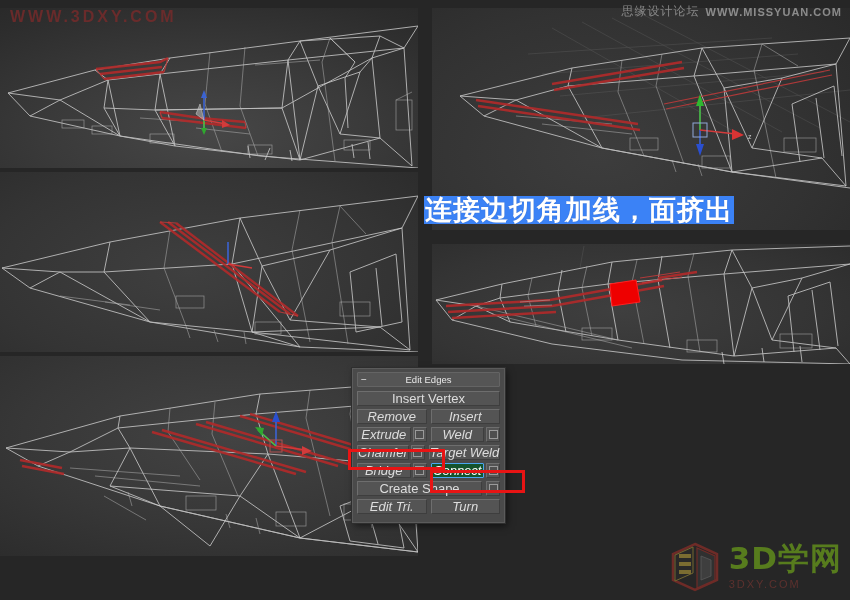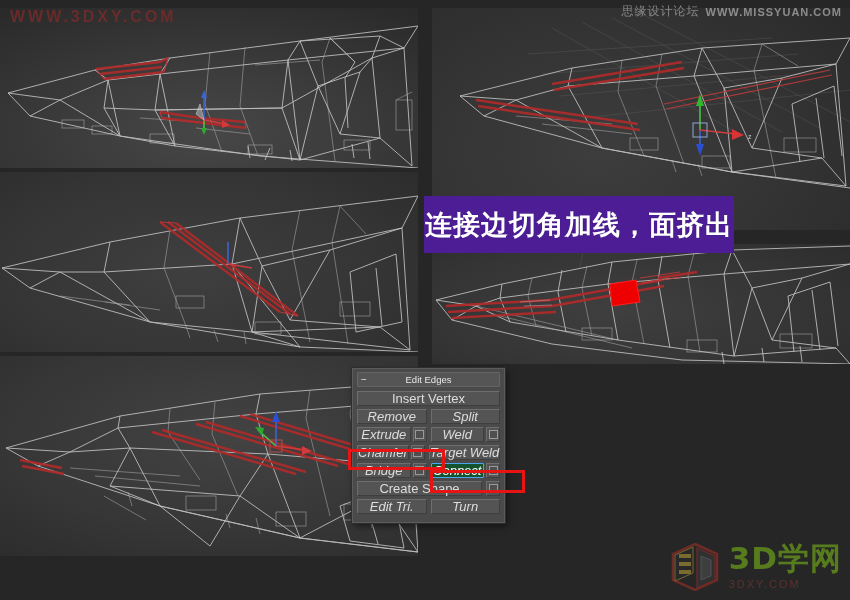--- a/index.html
+++ b/index.html
@@ -34,22 +34,22 @@
   .wireRedThin{stroke:#c43a3a;stroke-width:1.2;fill:none;opacity:.85;}
   .faceRed{fill:#ee0000;stroke:#ff2020;stroke-width:1;}
   .gridline{stroke:#6a6a6a;stroke-width:.6;fill:none;opacity:.5;}
 
   
   .gz-x{stroke:#d23b3b;stroke-width:1.6;}
   .gz-y{stroke:#49c24a;stroke-width:1.6;}
   .gz-z{stroke:#3b63d2;stroke-width:1.6;}
 
   
-  #banner{position:absolute;left:424px;top:196px;width:310px;height:57px;
-    background:#4c1d95;display:flex;align-items:center;justify-content:center;
+  #banner{position:absolute;left:424px;top:196px;width:310px;height:28px;
+    background:#3b82f6;display:flex;align-items:center;justify-content:center;
     box-sizing:border-box;padding:0 0;}
   #banner span{color:#ffffff;font-size:27px;font-weight:bold;letter-spacing:1px;
     font-family:"DejaVu Sans","Liberation Sans",sans-serif;white-space:nowrap;
     text-shadow:0 0 1px rgba(0,0,0,.25);}
 
   
   .wm{position:absolute;pointer-events:none;}
   #wm-tl{left:10px;top:8px;color:#7e2a2a;font-size:16px;font-weight:bold;
      letter-spacing:3px;opacity:.75;}
   #wm-tr{right:8px;top:3px;display:flex;align-items:center;gap:6px;opacity:.55;}
@@ -488,21 +488,21 @@
       <span class="minus">−</span>
       <span class="ttl">Edit Edges</span>
     </div>
 
     <div class="row">
       <div class="btn wide">Insert Vertex</div>
     </div>
 
     <div class="row">
       <div class="btn half">Remove</div>
-      <div class="btn half">Split</div>
+      <div class="btn half">Insert</div>
     </div>
 
     <div class="row">
       <div class="grp">
         <div class="btn half">Extrude</div>
         <div class="sq">
             <i></i>
           </div>
       </div>
       <div class="grp">

